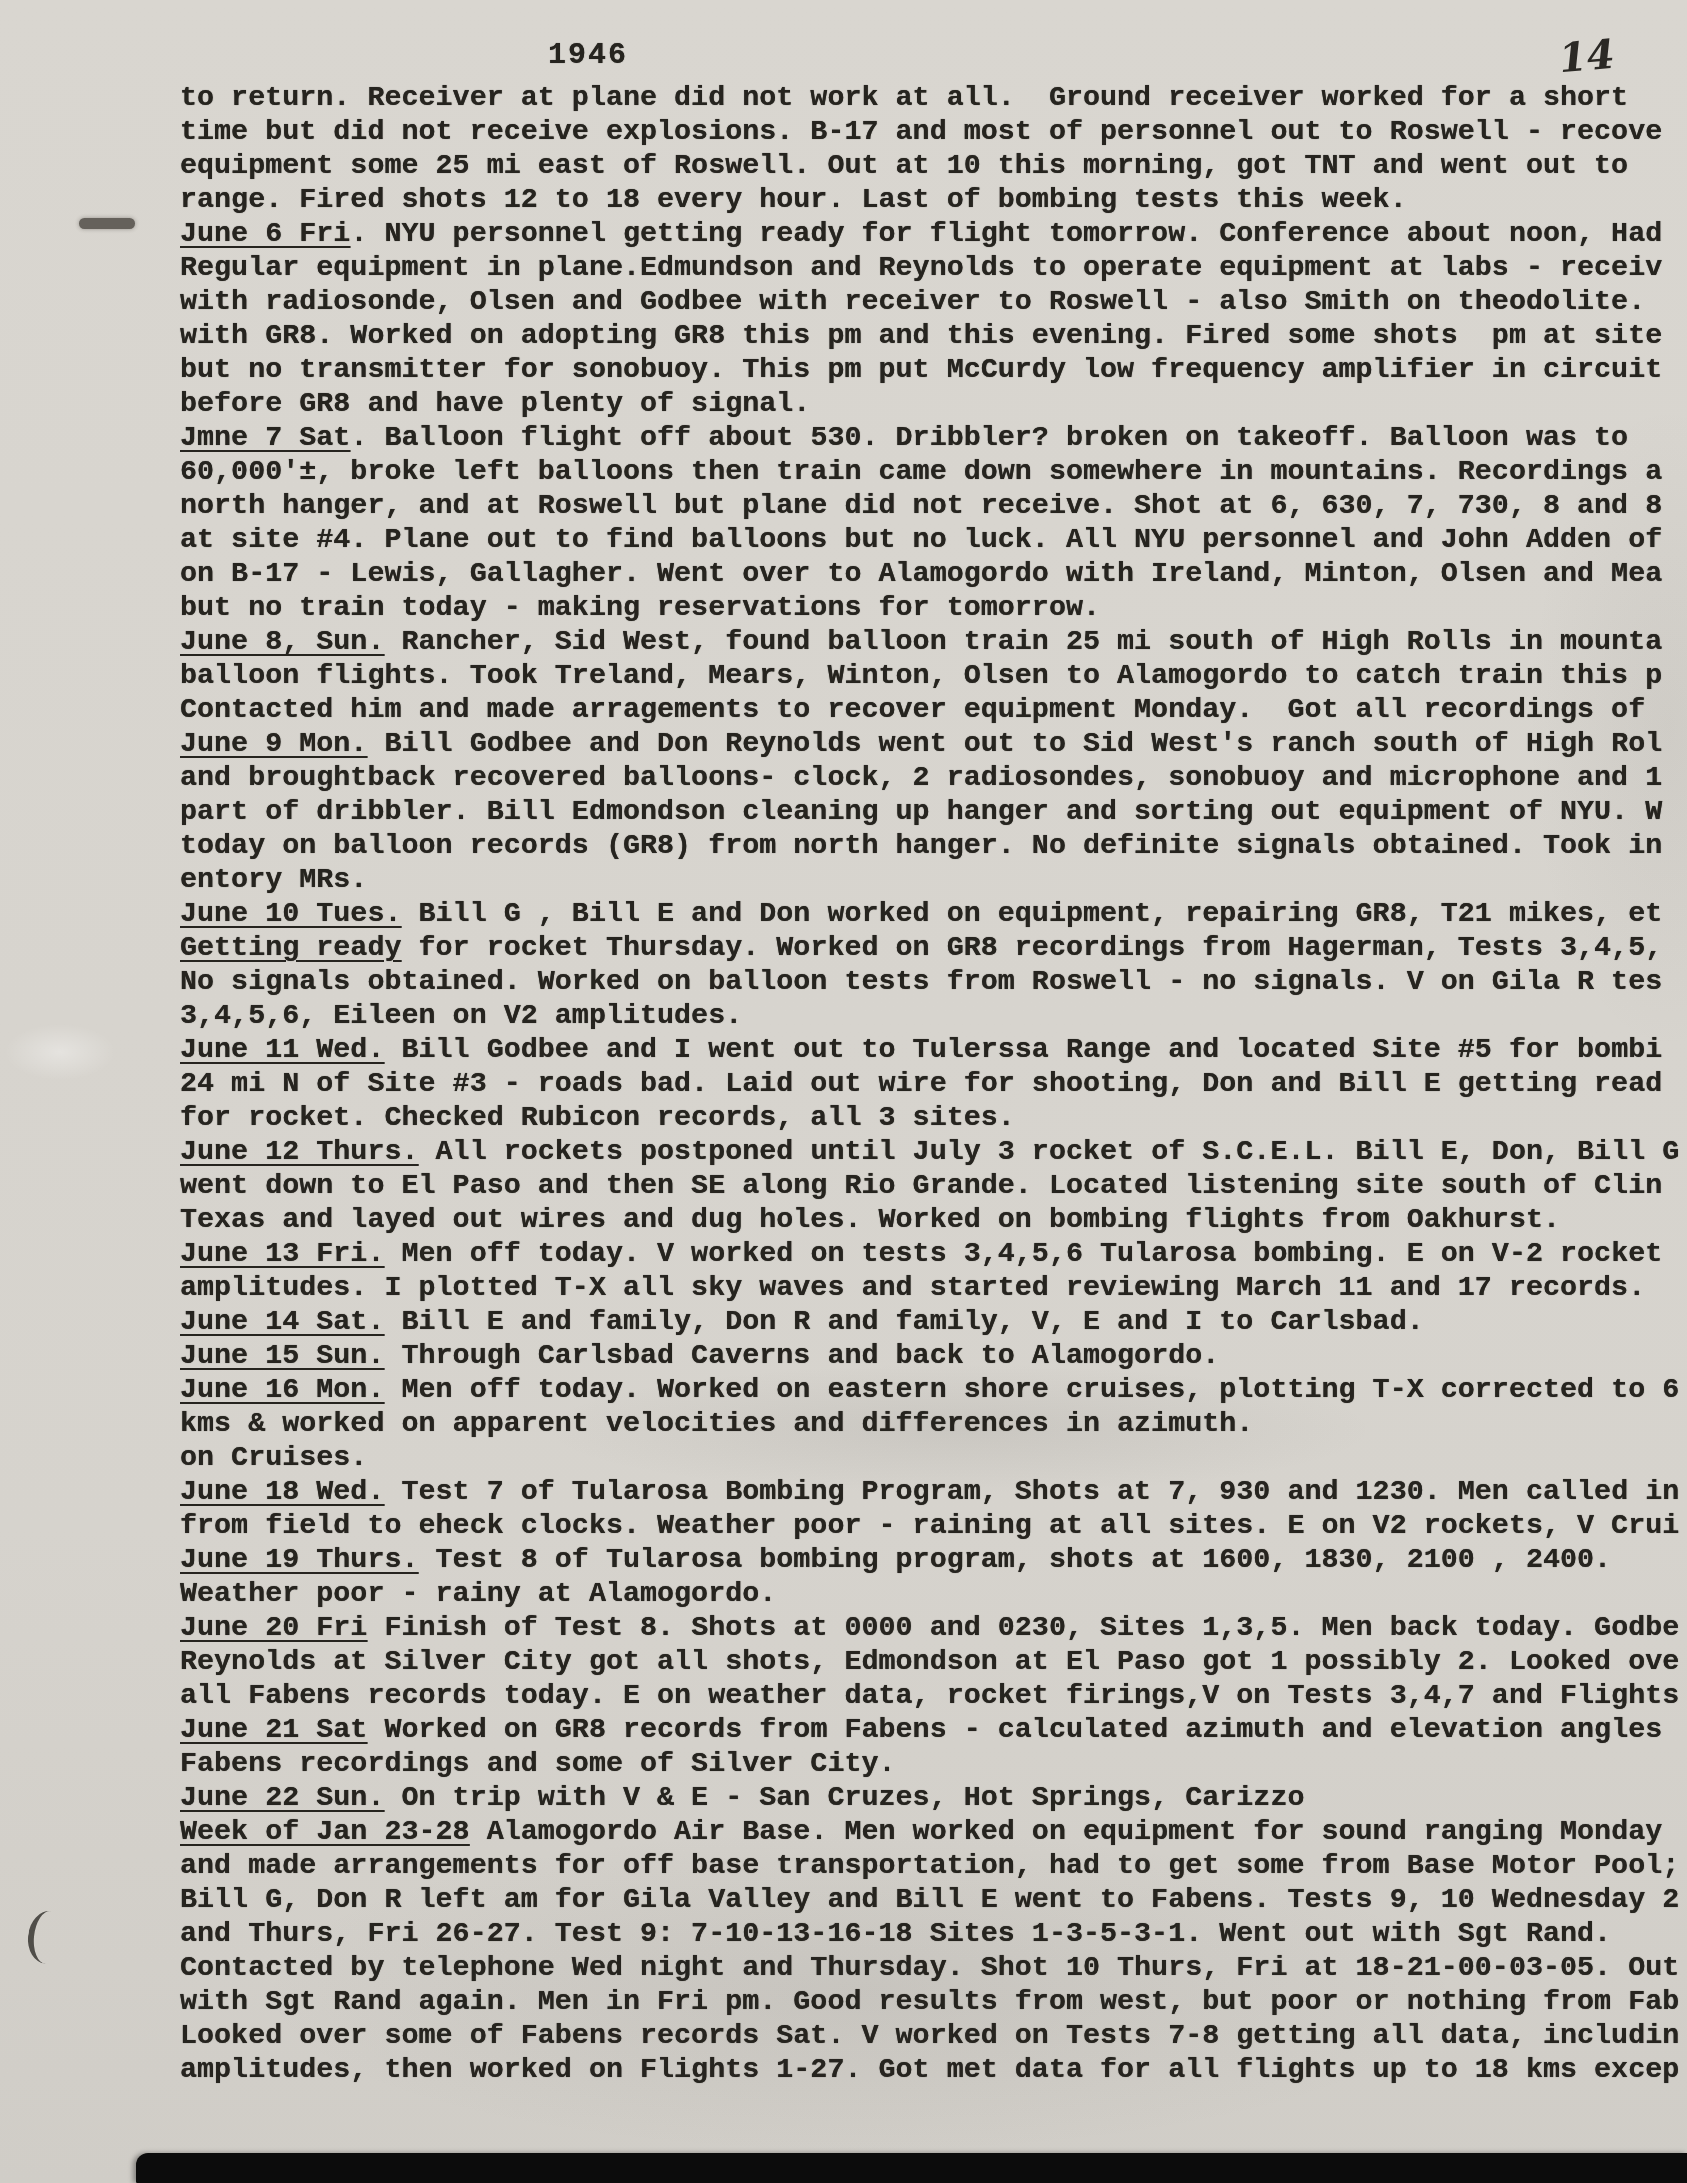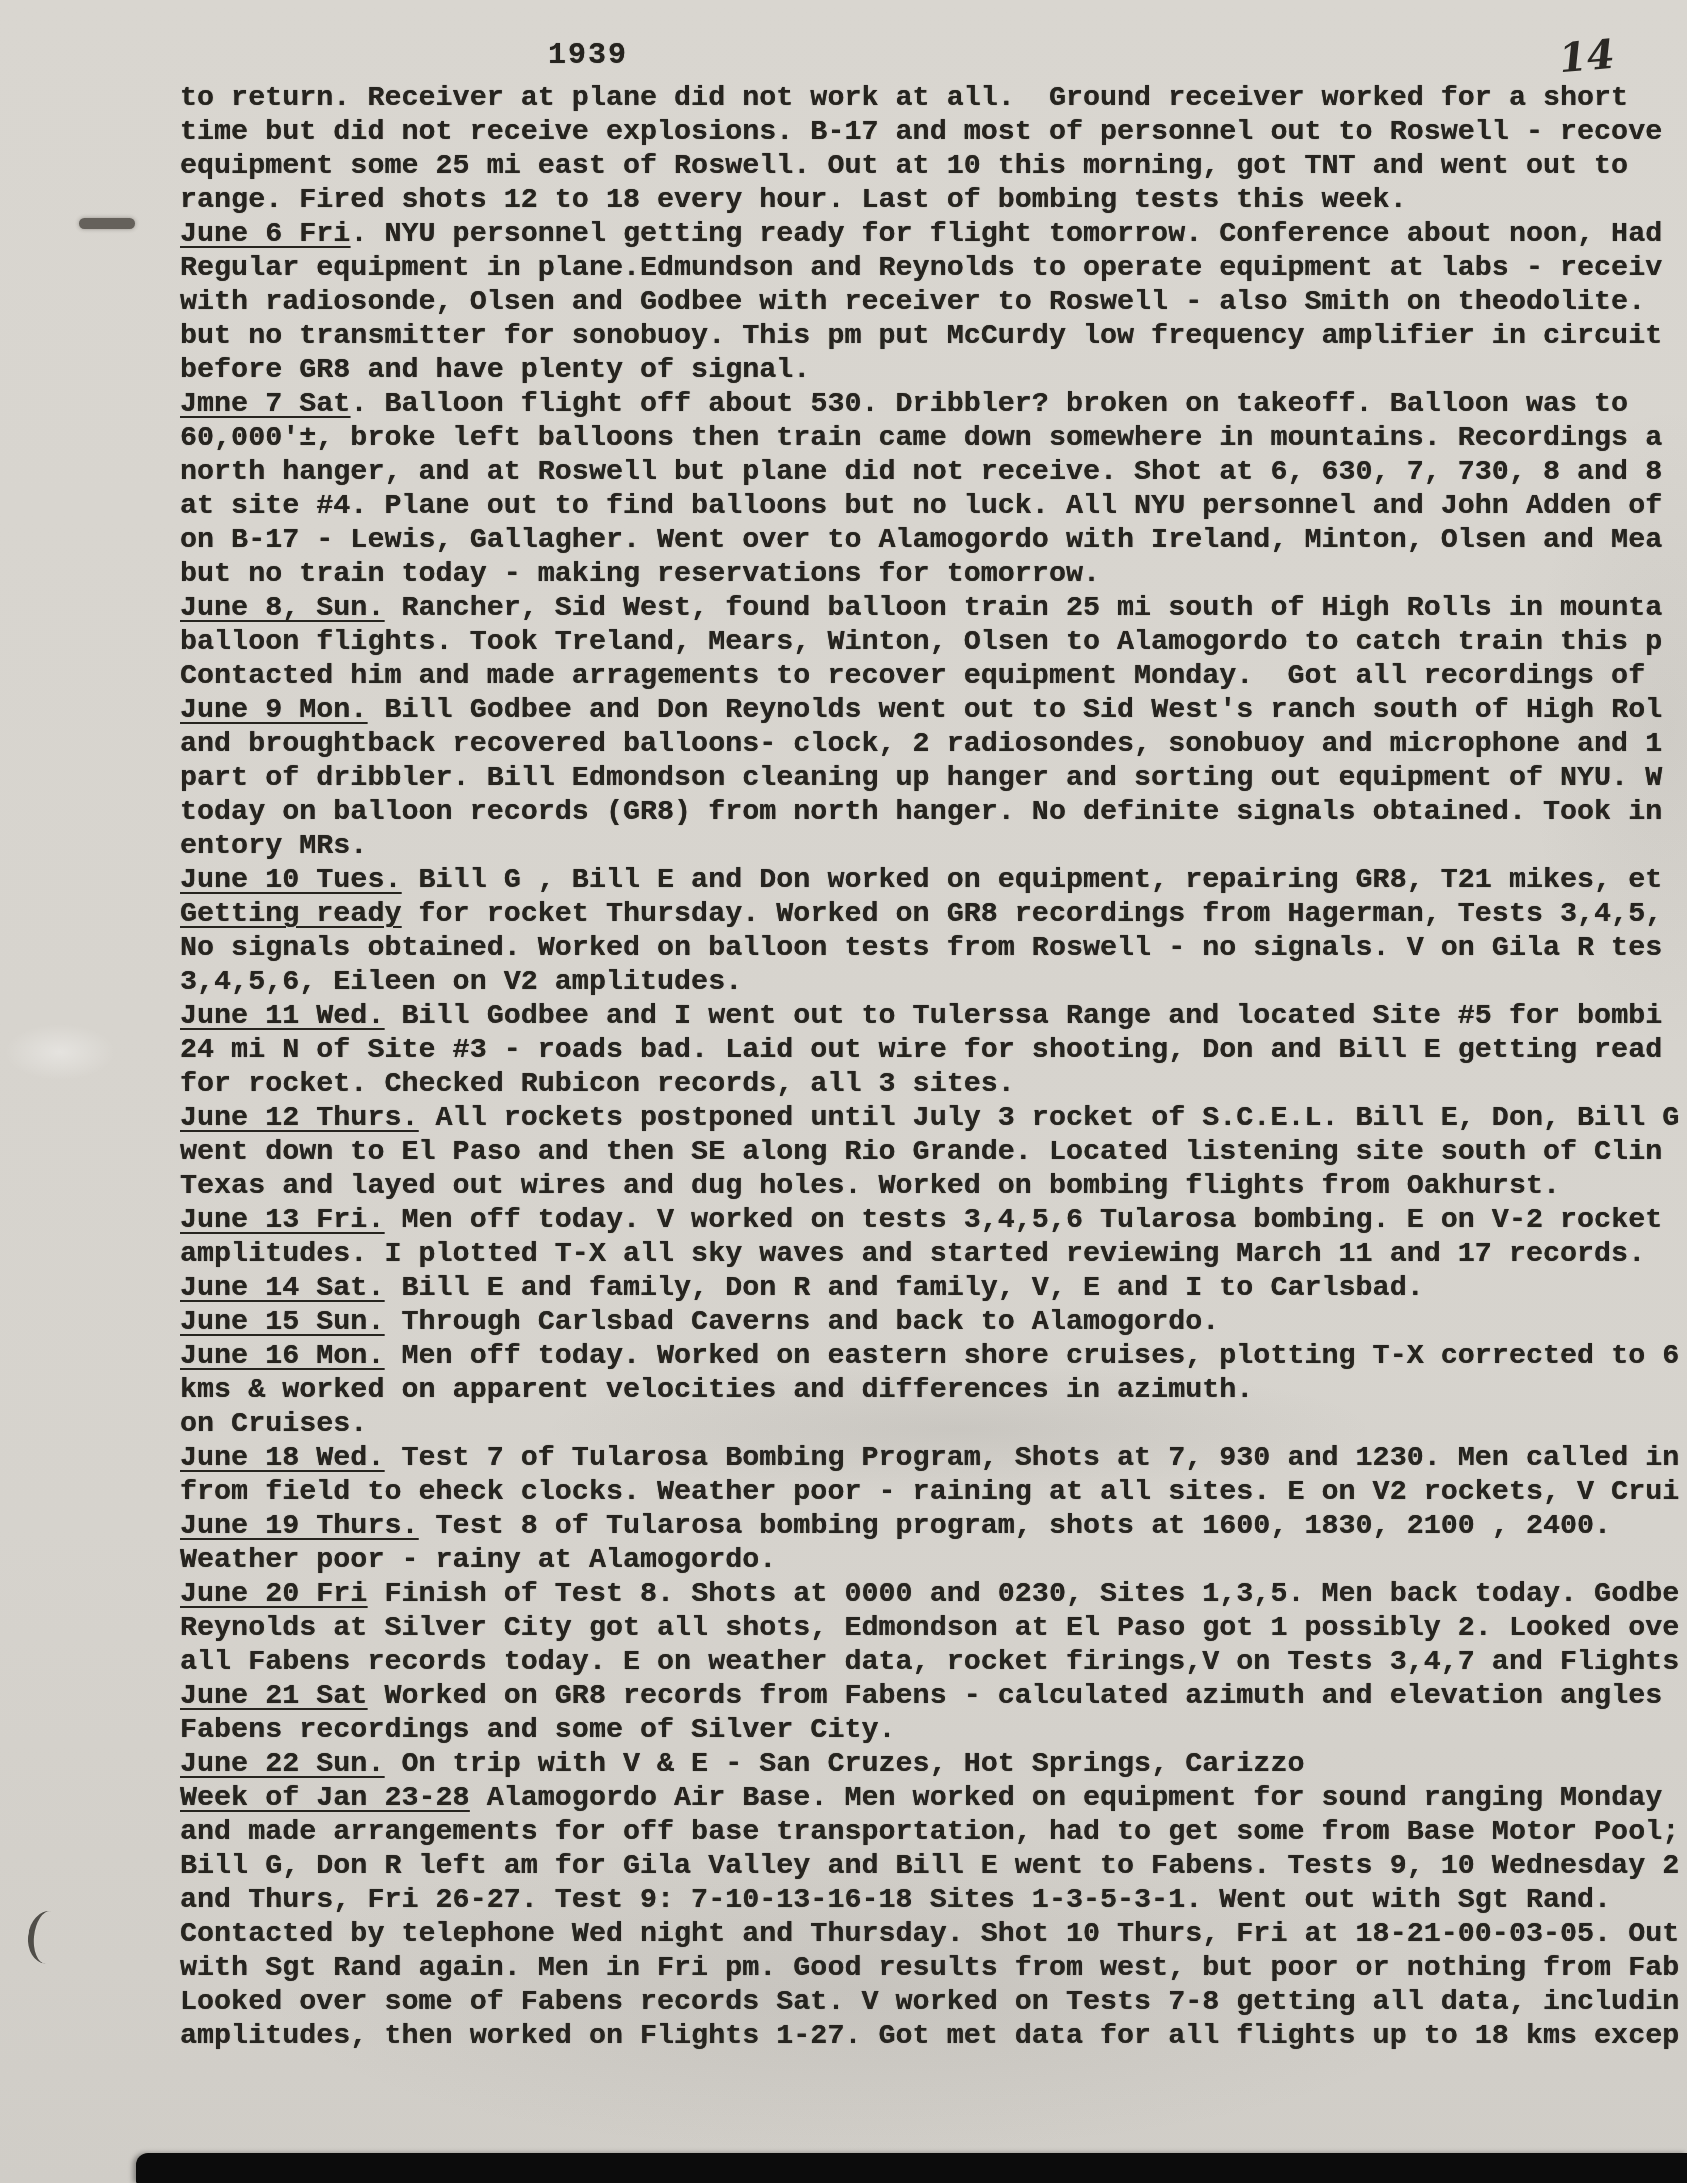--- a/index.html
+++ b/index.html
@@ -88,34 +88,35 @@
     height: 53px;
     border-left: 6px solid rgba(48,45,41,0.8);
     border-radius: 50%;
     transform: rotate(6deg);
   }
 </style>
 </head>
 <body>
 
 <div class="page">
-  <span class="year">1939</span>
+  <span class="year">1946</span>
   <span class="page-number">14</span>
 
   <div class="text-block">
       <div class="entry">
         <div class="line"><span>to return. Receiver at plane did not work at all.  Ground receiver worked for a short</span></div>
         <div class="line"><span>time but did not receive explosions. B-17 and most of personnel out to Roswell - recove</span></div>
         <div class="line"><span>equipment some 25 mi east of Roswell. Out at 10 this morning, got TNT and went out to</span></div>
         <div class="line"><span>range. Fired shots 12 to 18 every hour. Last of bombing tests this week.</span></div>
       </div>
       <div class="entry">
         <div class="line"><span class="u">June 6 Fri</span><span>. NYU personnel getting ready for flight tomorrow. Conference about noon, Had</span></div>
         <div class="line"><span>Regular equipment in plane.Edmundson and Reynolds to operate equipment at labs - receiv</span></div>
         <div class="line"><span>with radiosonde, Olsen and Godbee with receiver to Roswell - also Smith on theodolite.</span></div>
+        <div class="line"><span>with GR8. Worked on adopting GR8 this pm and this evening. Fired some shots  pm at site</span></div>
         <div class="line"><span>but no transmitter for sonobuoy. This pm put McCurdy low frequency amplifier in circuit</span></div>
         <div class="line"><span>before GR8 and have plenty of signal.</span></div>
       </div>
       <div class="entry">
         <div class="line"><span class="u">Jmne 7 Sat</span><span>. Balloon flight off about 530. Dribbler? broken on takeoff. Balloon was to</span></div>
         <div class="line"><span>60,000'±, broke left balloons then train came down somewhere in mountains. Recordings a</span></div>
         <div class="line"><span>north hanger, and at Roswell but plane did not receive. Shot at 6, 630, 7, 730, 8 and 8</span></div>
         <div class="line"><span>at site #4. Plane out to find balloons but no luck. All NYU personnel and John Adden of</span></div>
         <div class="line"><span>on B-17 - Lewis, Gallagher. Went over to Alamogordo with Ireland, Minton, Olsen and Mea</span></div>
         <div class="line"><span>but no train today - making reservations for tomorrow.</span></div>

